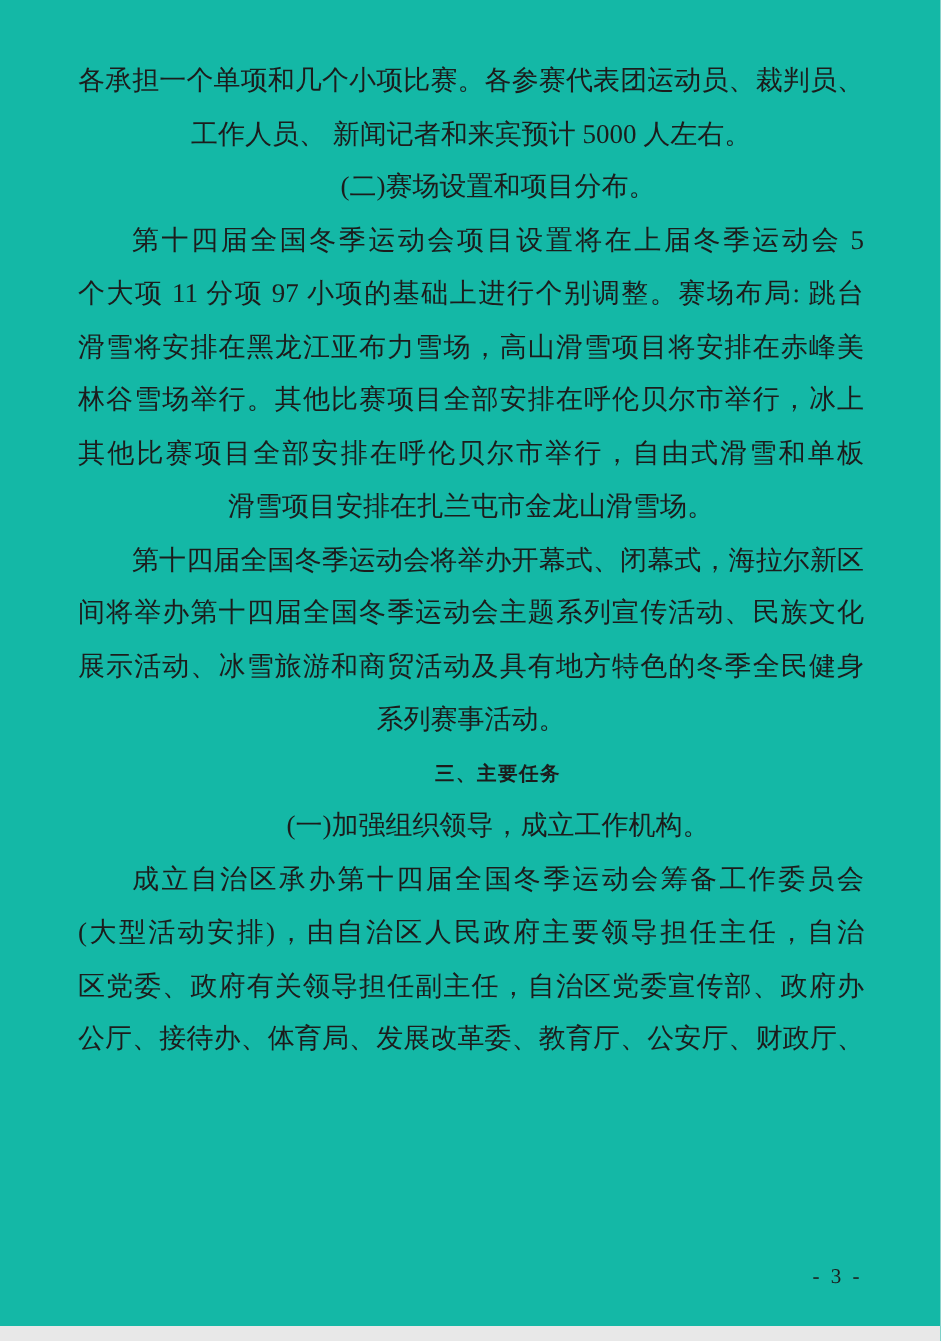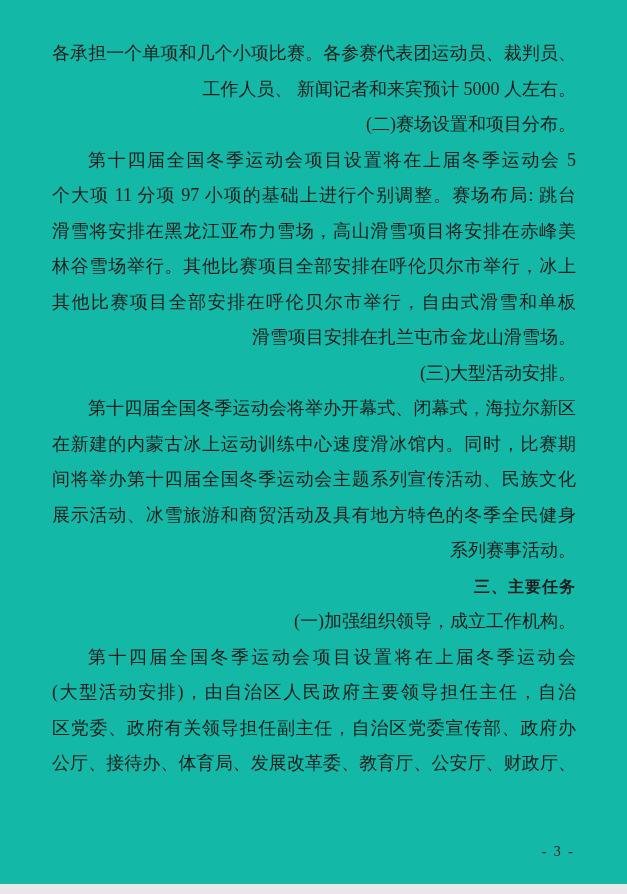--- a/index.html
+++ b/index.html
@@ -17,32 +17,32 @@
     left: 52px;
     right: 51px;
     top: 36px;
   }
   .ln {
     font-size: 18px;
     line-height: 35.5px;
     height: 35.5px;
     white-space: nowrap;
     letter-spacing: 0px;
-    text-align: right;
+    text-align: center;
   }
   .ln.fill { text-align: justify; text-align-last: justify; white-space: normal; overflow: hidden; }
   .indent { text-indent: 36px; }
   .h2 {
     font-weight: 500;
     font-family: "Liberation Serif", "DejaVu Serif", serif;
   }
   .h1 {
     font-family: "Liberation Sans", "DejaVu Sans", sans-serif;
     font-weight: bold;
-    font-size: 16px;
+    font-size: 13px;
     letter-spacing: 1px;
   }
   .footer {
     position: absolute;
     right: 52px;
     bottom: 24px;
     font-size: 14px;
     letter-spacing: 2px;
     color: #1c1c1c;
     font-family: "Liberation Serif", "DejaVu Serif", serif;
@@ -55,27 +55,25 @@
   <div class="content">
     <div class="ln fill">各承担一个单项和几个小项比赛。各参赛代表团运动员、裁判员、</div>
     <div class="ln">工作人员、 新闻记者和来宾预计 5000 人左右。</div>
     <div class="ln h2 indent">(二)赛场设置和项目分布。</div>
     <div class="ln fill indent">第十四届全国冬季运动会项目设置将在上届冬季运动会 5</div>
     <div class="ln fill">个大项 11 分项 97 小项的基础上进行个别调整。赛场布局: 跳台</div>
     <div class="ln fill">滑雪将安排在黑龙江亚布力雪场，高山滑雪项目将安排在赤峰美</div>
     <div class="ln fill">林谷雪场举行。其他比赛项目全部安排在呼伦贝尔市举行，冰上</div>
     <div class="ln fill">其他比赛项目全部安排在呼伦贝尔市举行，自由式滑雪和单板</div>
     <div class="ln">滑雪项目安排在扎兰屯市金龙山滑雪场。</div>
-    <div class="ln h2 indent">(三)大型活动安排。</div>
     <div class="ln fill indent">第十四届全国冬季运动会将举办开幕式、闭幕式，海拉尔新区</div>
-    <div class="ln fill">在新建的内蒙古冰上运动训练中心速度滑冰馆内。同时，比赛期</div>
     <div class="ln fill">间将举办第十四届全国冬季运动会主题系列宣传活动、民族文化</div>
     <div class="ln fill">展示活动、冰雪旅游和商贸活动及具有地方特色的冬季全民健身</div>
     <div class="ln">系列赛事活动。</div>
     <div class="ln h1 indent">三、主要任务</div>
     <div class="ln h2 indent">(一)加强组织领导，成立工作机构。</div>
-    <div class="ln fill indent">第十四届全国冬季运动会项目设置将在上届冬季运动会</div>
+    <div class="ln fill indent">成立自治区承办第十四届全国冬季运动会筹备工作委员会</div>
     <div class="ln fill">(大型活动安排)，由自治区人民政府主要领导担任主任，自治</div>
     <div class="ln fill">区党委、政府有关领导担任副主任，自治区党委宣传部、政府办</div>
     <div class="ln fill">公厅、接待办、体育局、发展改革委、教育厅、公安厅、财政厅、</div>
   </div>
   <div class="footer">- 3 -</div>
 </div>
 
 </body></html>

